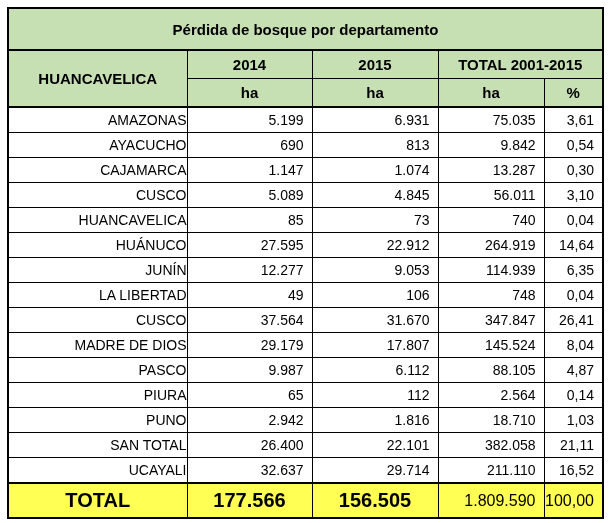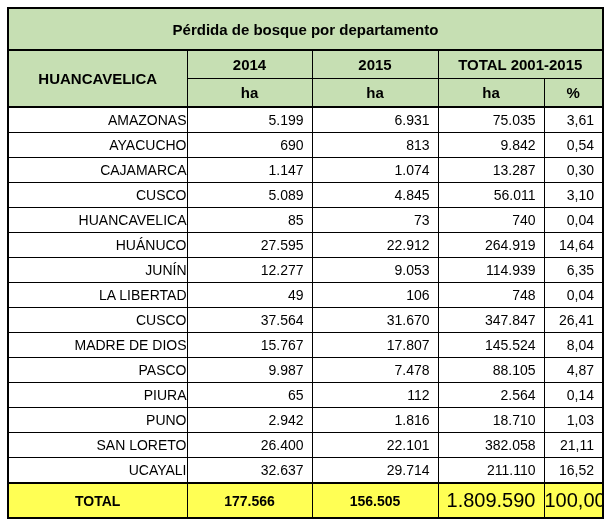--- a/index.html
+++ b/index.html
@@ -67,29 +67,29 @@
 
   .td-dept { text-align: right;  padding-left: 14px; }
   .td-num  { text-align: right; padding-right: 8px; }
   .td-big  { font-size: 15.5px; }
 
   
   tr.total-row td {
     height: 33px;
     background: #ffff54;
     border-top: 2px solid #000000;
-    font-size: 14px;
+    font-size: 20px;
   }
   tr.total-row td.t-bold {
     font-weight: bold;
     text-align: center;
   }
   tr.total-row td.td-big {
     font-weight: normal;
-    font-size: 20px;
+    font-size: 16px;
   }
 </style>
 </head>
 <body>
 
 <div class="sheet">
   <table>
     <colgroup>
       <col class="c-dept">
       <col class="c-2014">
@@ -174,48 +174,48 @@
         </tr>
         <tr>
           <td class="td-dept">CUSCO</td>
           <td class="td-num">37.564</td>
           <td class="td-num">31.670</td>
           <td class="td-num td-big">347.847</td>
           <td class="td-num td-big">26,41</td>
         </tr>
         <tr>
           <td class="td-dept">MADRE DE DIOS</td>
-          <td class="td-num">15.767</td>
+          <td class="td-num">29.179</td>
           <td class="td-num">17.807</td>
           <td class="td-num td-big">145.524</td>
           <td class="td-num td-big">8,04</td>
         </tr>
         <tr>
           <td class="td-dept">PASCO</td>
           <td class="td-num">9.987</td>
-          <td class="td-num">7.478</td>
+          <td class="td-num">6.112</td>
           <td class="td-num td-big">88.105</td>
           <td class="td-num td-big">4,87</td>
         </tr>
         <tr>
           <td class="td-dept">PIURA</td>
           <td class="td-num">65</td>
           <td class="td-num">112</td>
           <td class="td-num td-big">2.564</td>
           <td class="td-num td-big">0,14</td>
         </tr>
         <tr>
           <td class="td-dept">PUNO</td>
           <td class="td-num">2.942</td>
           <td class="td-num">1.816</td>
           <td class="td-num td-big">18.710</td>
           <td class="td-num td-big">1,03</td>
         </tr>
         <tr>
-          <td class="td-dept">SAN LORETO</td>
+          <td class="td-dept">SAN TOTAL</td>
           <td class="td-num">26.400</td>
           <td class="td-num">22.101</td>
           <td class="td-num td-big">382.058</td>
           <td class="td-num td-big">21,11</td>
         </tr>
         <tr>
           <td class="td-dept">UCAYALI</td>
           <td class="td-num">32.637</td>
           <td class="td-num">29.714</td>
           <td class="td-num td-big">211.110</td>

